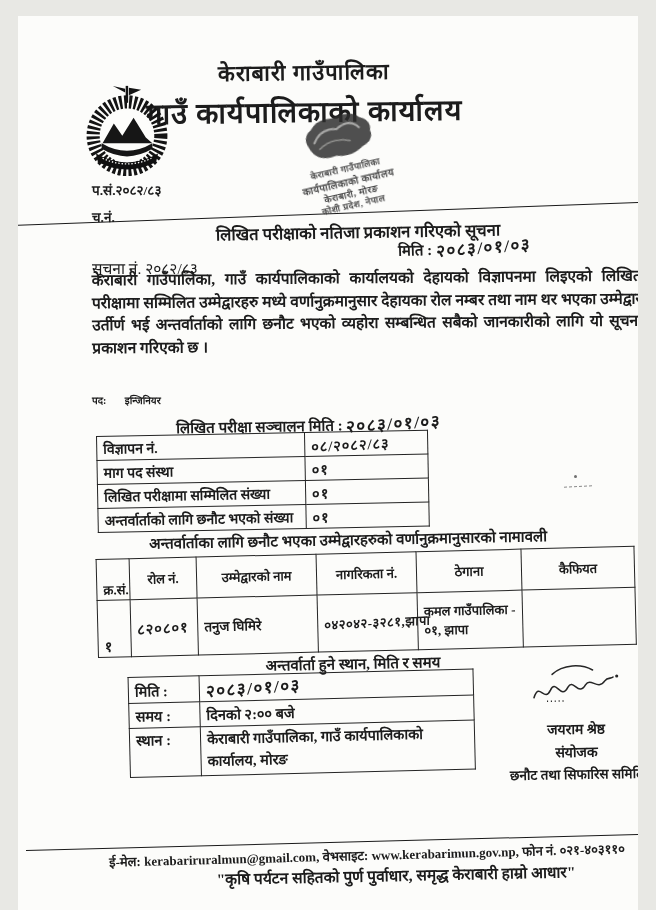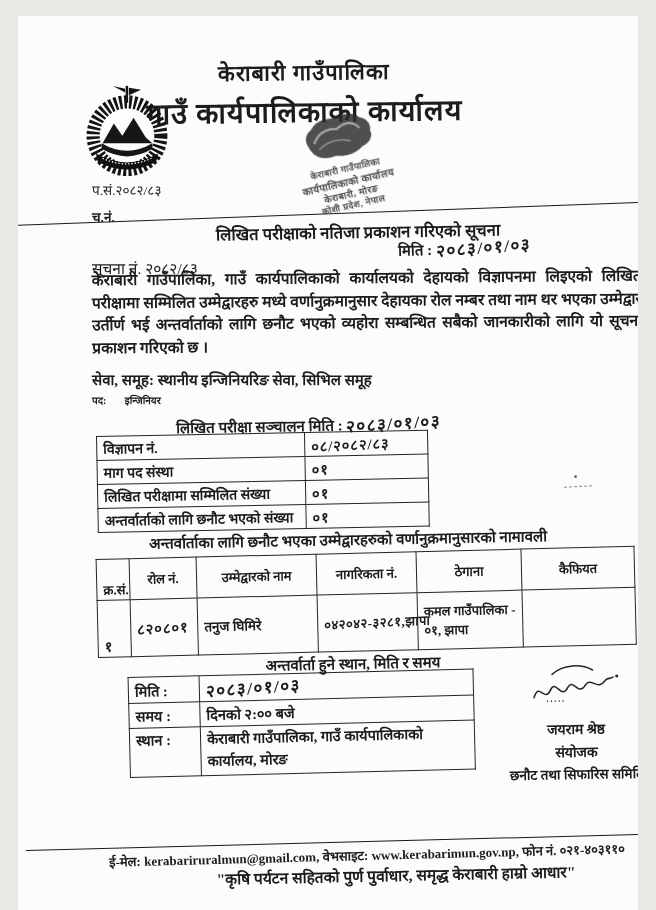--- a/index.html
+++ b/index.html
@@ -7,21 +7,21 @@
     position:relative;width:620px;height:910px;margin:16px auto;
     background:#fcfcfa;overflow:hidden;
     font-family:"Liberation Serif","DejaVu Serif",serif;
     color:#1c1c1c;
   }
   
   .title-wrap{position:absolute;left:46px;top:40px;width:480px;text-align:center;transform:rotate(-0.8deg);}
   .t1{font-size:22px;font-weight:700;letter-spacing:1px;}
   .t2{font-size:29px;font-weight:700;margin-top:5px;letter-spacing:1px;}
   .logo{position:absolute;left:60px;top:68px;width:98px;height:94px;}
-  .refno{position:absolute;left:74px;top:165px;font-size:13.5px;font-weight:400;}
+  .refno{position:absolute;left:74px;top:165px;font-size:13.5px;font-weight:700;}
   .chno{position:absolute;left:74px;top:192px;font-size:13.5px;font-weight:700;}
   .rule-top{position:absolute;left:-8px;top:209px;width:692px;border-top:1.8px solid #1a1a1a;transform:rotate(-2.1deg);transform-origin:left center;}
   
   .stamp{position:absolute;left:248px;top:96px;width:156px;height:102px;transform:rotate(-13deg);
          text-align:center;color:#3d3d3d;opacity:.93;filter:blur(.35px);z-index:3;}
   .stamp-line{font-weight:700;line-height:1.3;letter-spacing:.5px;}
   .sl1{font-size:9px;}.sl2{font-size:10px;}.sl3{font-size:9.5px;}.sl4{font-size:9px;}
   
   .notice-title{position:absolute;left:138px;top:204px;width:404px;text-align:center;font-size:16.5px;font-weight:700;transform:rotate(-1deg);}
   .date-line{position:absolute;left:380px;top:220px;font-size:15px;font-weight:700;transform:rotate(-1.6deg);}
@@ -114,21 +114,20 @@
   <div class="rule-top"></div>
 
   <div class="notice-title">लिखित परीक्षाको नतिजा प्रकाशन गरिएको सूचना</div>
   <div class="date-line">
     <span>मिति :</span>
     <span class="hand">२०८३/०१/०३</span>
   </div>
   <div class="notice-no">सूचना नं. २०८२/८३</div>
   <div class="body-par">केराबारी गाउँपालिका, गाउँ कार्यपालिकाको कार्यालयको देहायको विज्ञापनमा लिइएको लिखित परीक्षामा सम्मिलित उम्मेद्वारहरु मध्ये वर्णानुक्रमानुसार देहायका रोल नम्बर तथा नाम थर भएका उम्मेद्वार उर्तीर्ण भई अन्तर्वार्ताको लागि छनौट भएको व्यहोरा सम्बन्धित सबैको जानकारीको लागि यो सूचना प्रकाशन गरिएको छ ।</div>
 
-  <div class="sewa">सेवा, समूह: स्थानीय इन्जिनियरिङ सेवा, सिभिल समूह</div>
   <div class="pad">
     <span>पद:</span>
     <span class="val">इन्जिनियर</span>
   </div>
   <div class="examdate">
     <span>लिखित परीक्षा सञ्चालन मिति :</span>
     <span class="hand">२०८३/०१/०३</span>
   </div>
 
   <table class="table1">

